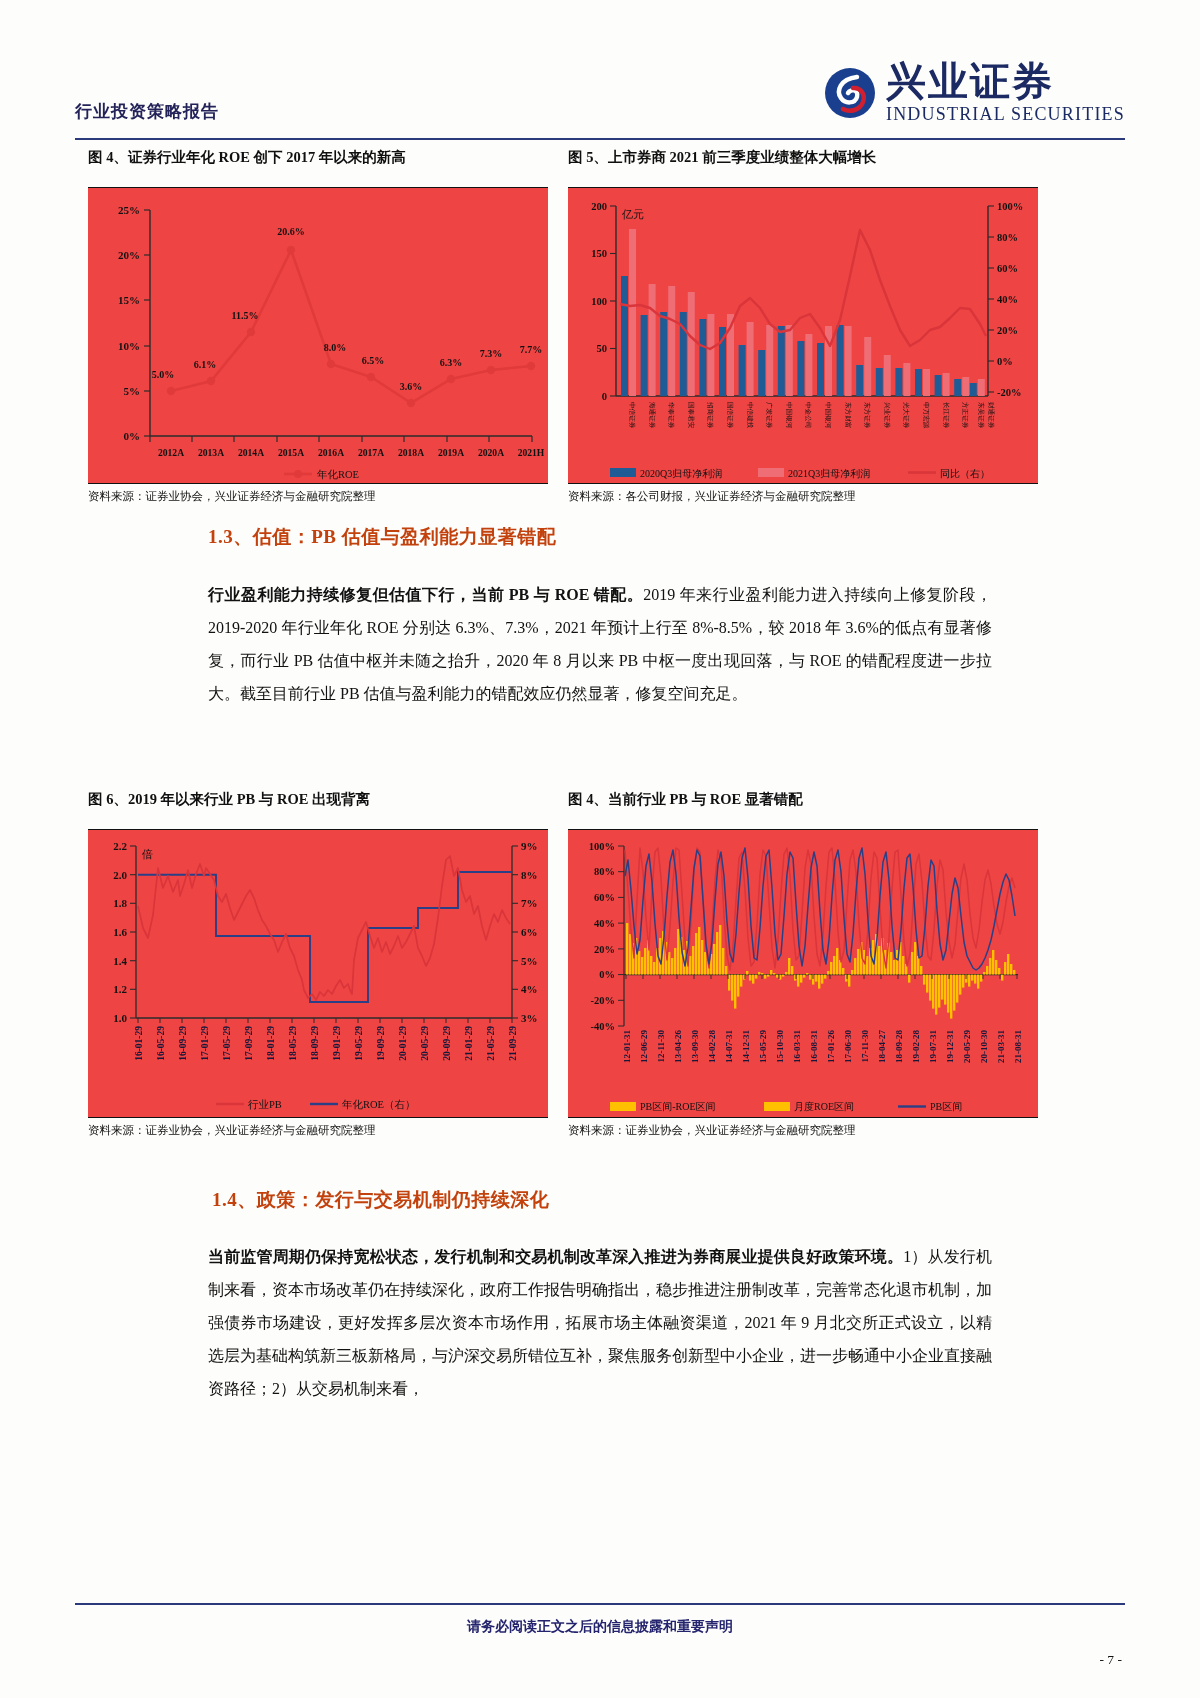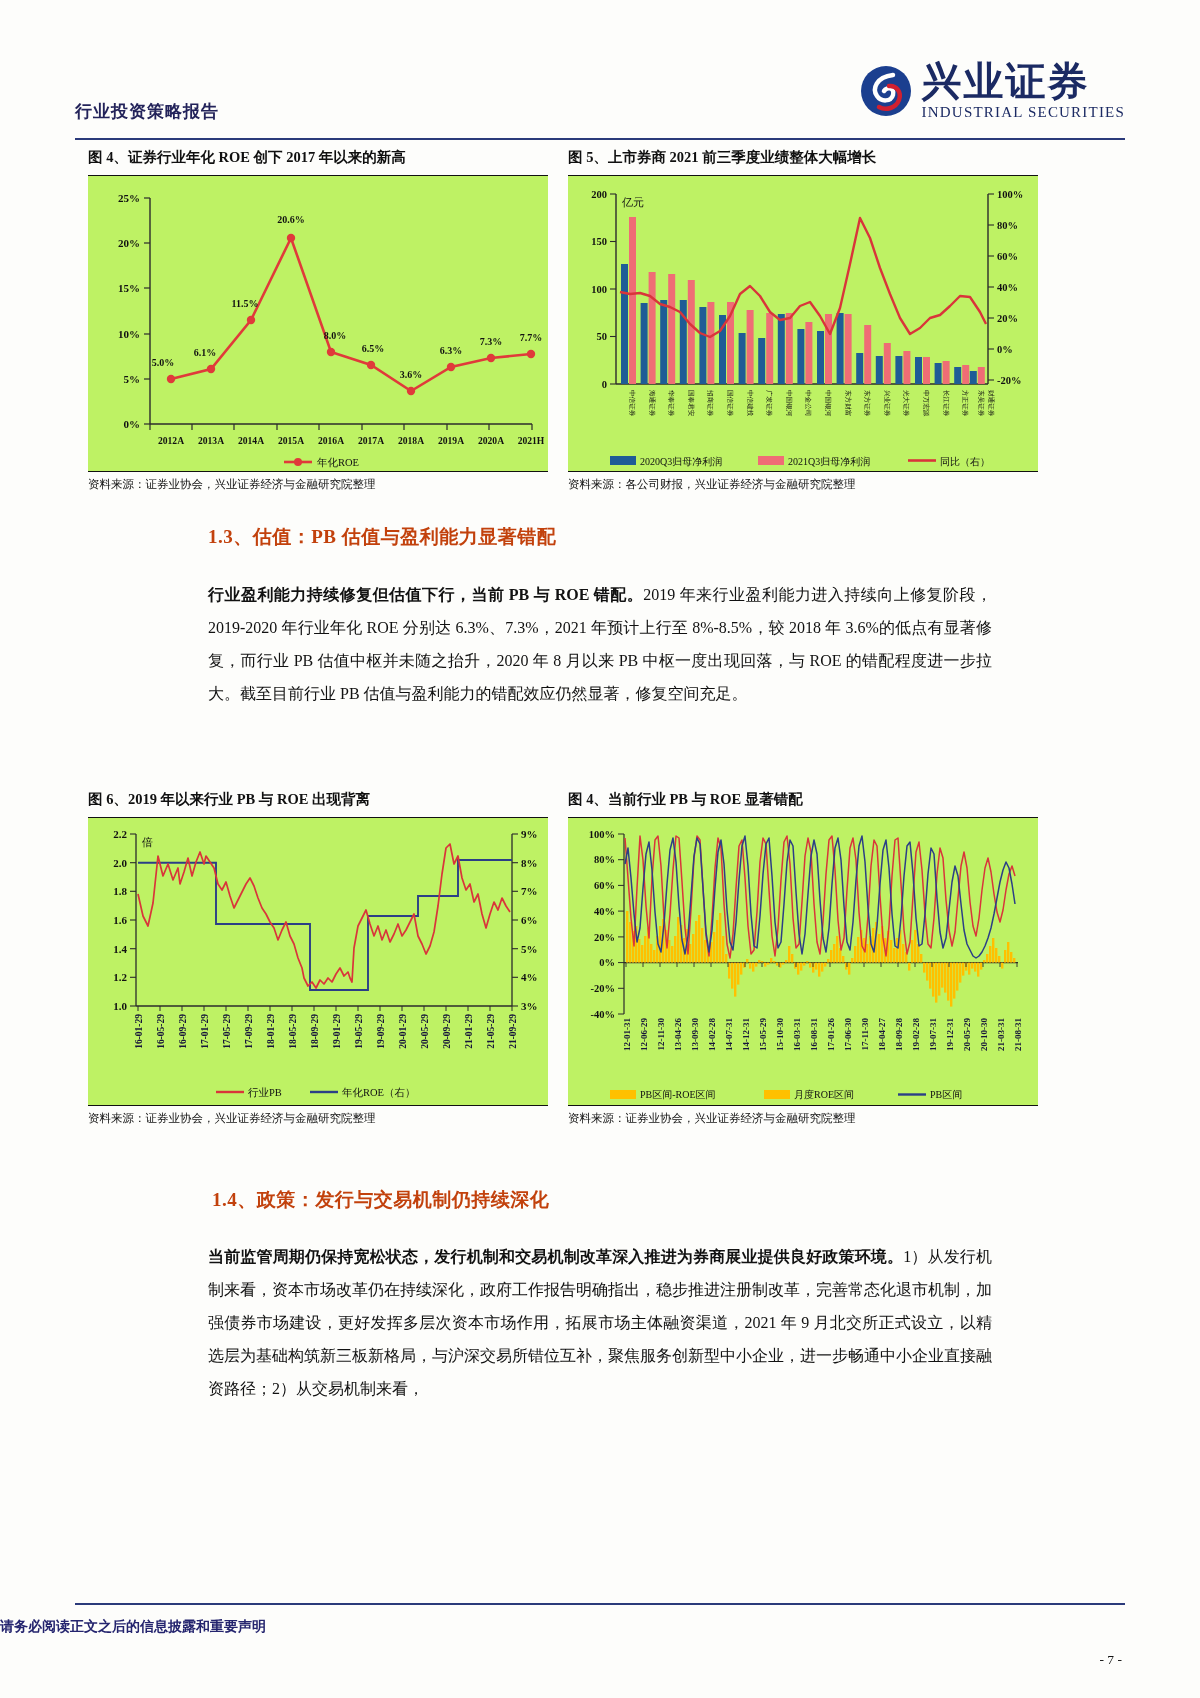--- a/index.html
+++ b/index.html
@@ -24,60 +24,60 @@
   }
   .logo { position:absolute; right:0; top:0; display:flex; align-items:center; gap:10px; }
   .logo-mark { width:52px; height:52px; position:relative; }
   .logo-mark svg { display:block; }
   .logo-txt { line-height:1; }
   .logo-cn {
     font-size:40px; font-weight:bold; color:#1b2a63;
     font-family:"Liberation Serif", serif; letter-spacing:2px;
   }
   .logo-en {
-    font-size:15px; color:#1b2a63; letter-spacing:1.2px;
+    font-size:18px; color:#1b2a63; letter-spacing:1.2px;
     font-family:"Liberation Serif", serif; margin-top:3px; text-align:right;
   }
   .hdr-rule {
     position:absolute; left:75px; right:75px; top:138px;
     border-top:2px solid #2b3a7a;
   }
 
   
   .fig { position:absolute; }
   .fig-title {
     font-weight:bold; font-size:14.5px; color:#101010;
     font-family:"Liberation Serif", serif;
-    padding-bottom:8px; border-bottom:1.6px solid #111;
+    padding-bottom:20px; border-bottom:1.6px solid #111;
     white-space:nowrap;
   }
   .fig-body {
     border-bottom:1.2px solid #111;
-    position:relative; background:#bef264;
+    position:relative; background:#ef4444;
   }
   .fig-src {
     font-size:11.5px; color:#111; padding-top:5px;
     font-family:"Liberation Serif", serif;
   }
 
   
   .sec-h {
     position:absolute; font-weight:bold; font-size:19px;
     color:#c2410c; font-family:"Liberation Serif", serif; letter-spacing:.5px;
   }
   .para {
     position:absolute; font-size:16px; line-height:33px;
     text-align:justify; color:#111; font-family:"Liberation Serif", serif;
   }
   .para b { font-weight:bold; }
 
   
   .foot-rule { position:absolute; left:75px; right:75px; bottom:93px; border-top:2px solid #2b3a7a; }
   .foot-txt {
-    position:absolute; left:0; right:0; bottom:62px; 
+    position:absolute; left:0; right:0; bottom:62px; text-align:center;
     font-size:14px; font-weight:bold; color:#24246e;
     font-family:"Liberation Serif", serif;
   }
   .foot-pg {
     position:absolute; right:78px; bottom:30px;
     font-size:13.5px; color:#111; font-family:"Liberation Serif", serif;
   }
 </style>
 </head>
 <body>

